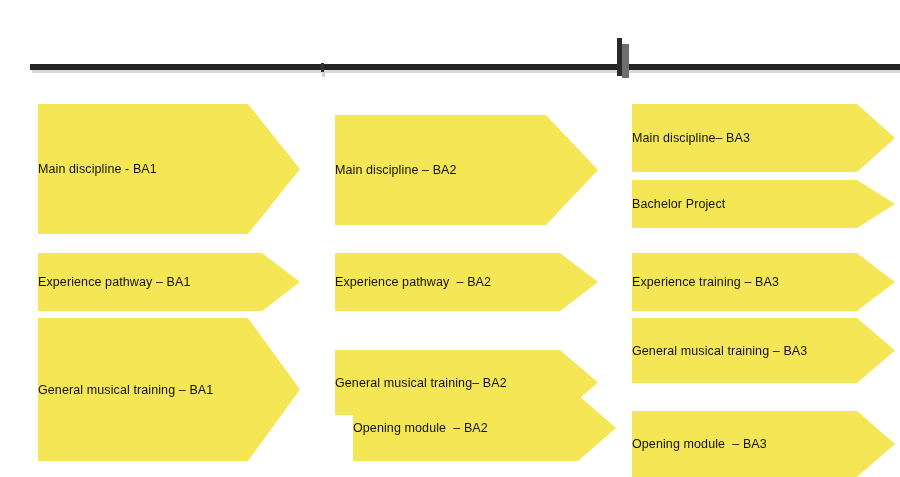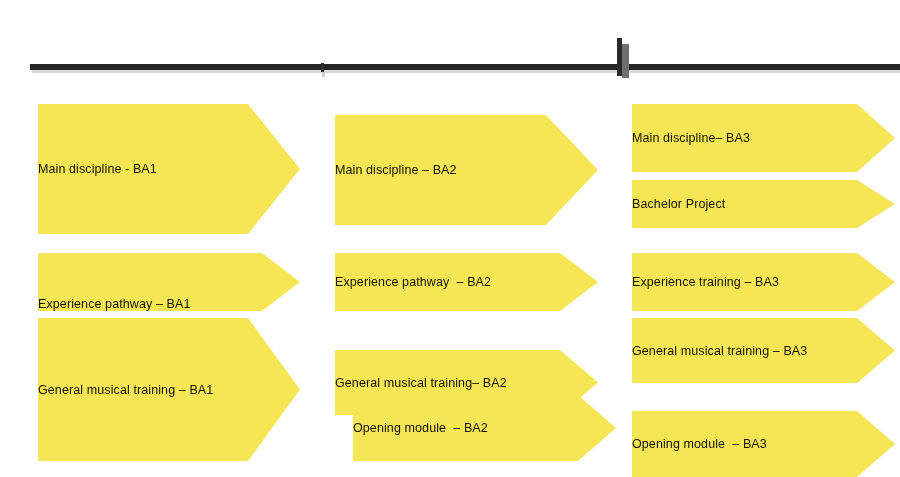--- a/index.html
+++ b/index.html
@@ -63,21 +63,21 @@
   <div class="tick tick-mid-sh"></div>
   <div class="tick tick-mid"></div>
 
   <div class="tick tick-tall-sh"></div>
   <div class="tick tick-tall"></div>
 
   <div class="col">
     <div class="chev deep" style="left:38px;  top:104px; width:262px; height:130px;">
       <span class="lbl">Main discipline - BA1</span>
     </div>
-    <div class="chev" style="left:38px;  top:253px; width:262px; height:58px;align-items:flex-end;">
+    <div class="chev" style="left:38px;  top:253px; width:262px; height:58px;">
       <span class="lbl">Experience pathway – BA1</span>
     </div>
     <div class="chev deep" style="left:38px;  top:318px; width:262px; height:143px;">
       <span class="lbl">General musical training – BA1</span>
     </div>
   </div>
 
   <div class="col">
     <div class="chev deep" style="left:335px; top:104px; width:263px; height:110px;margin-top:11px;">
       <span class="lbl">Main discipline – BA2</span>

